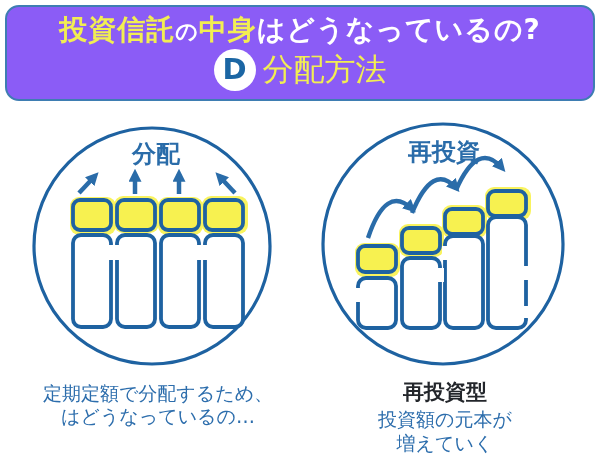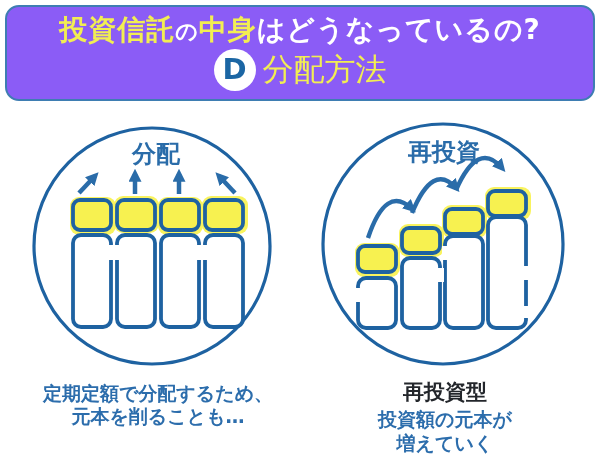--- a/index.html
+++ b/index.html
@@ -28,21 +28,21 @@
   .h-subtitle{font-size:31px;font-weight:400;color:#f2ee52;line-height:1;}
   
   .fig-svg{position:absolute;}
   .svg-left{left:18px;top:116px;}
   .svg-right{left:312px;top:116px;}
   
   .caption{position:absolute;text-align:center;}
   .cap-left{left:18px;top:379px;width:280px;}
   .cap-right{left:318px;top:379px;width:254px;}
   .cap-title{font-size:21px;font-weight:800;color:#23262b;line-height:1.25;}
-  .cap-body{font-size:19px;font-weight:700;color:#2c6dac;line-height:1.23;margin-top:3px;}
+  .cap-body{font-size:19px;font-weight:400;color:#2c6dac;line-height:1.23;margin-top:3px;}
 </style>
 </head>
 <body>
 
 <div class="header">
   <div class="hline1">
     <span class="hl-yellow">投資信託</span><span class="hl-white hl-small">の</span><span class="hl-yellow">中身</span><span class="hl-white">はどうなっているの?</span>
   </div>
   <div class="hline2">
     <div class="d-badge">D</div>
@@ -134,21 +134,21 @@
     <rect x="125" y="152" width="7" height="14"></rect>
     <rect x="130" y="130" width="7" height="14"></rect>
     <rect x="211" y="150" width="7" height="14"></rect>
     <rect x="211" y="190" width="7" height="12"></rect>
   </g>
 </svg>
 
 <div class="caption cap-left">
   <div class="cap-body">
     <div>定期定額で分配するため、</div>
-    <div>元本を削ることも…</div>
+    <div>はどうなっているの…</div>
   </div>
 </div>
 
 <div class="caption cap-right">
   <div class="cap-title">再投資型</div>
   <div class="cap-body">
     <div>投資額の元本が</div>
     <div>増えていく</div>
   </div>
 </div>

